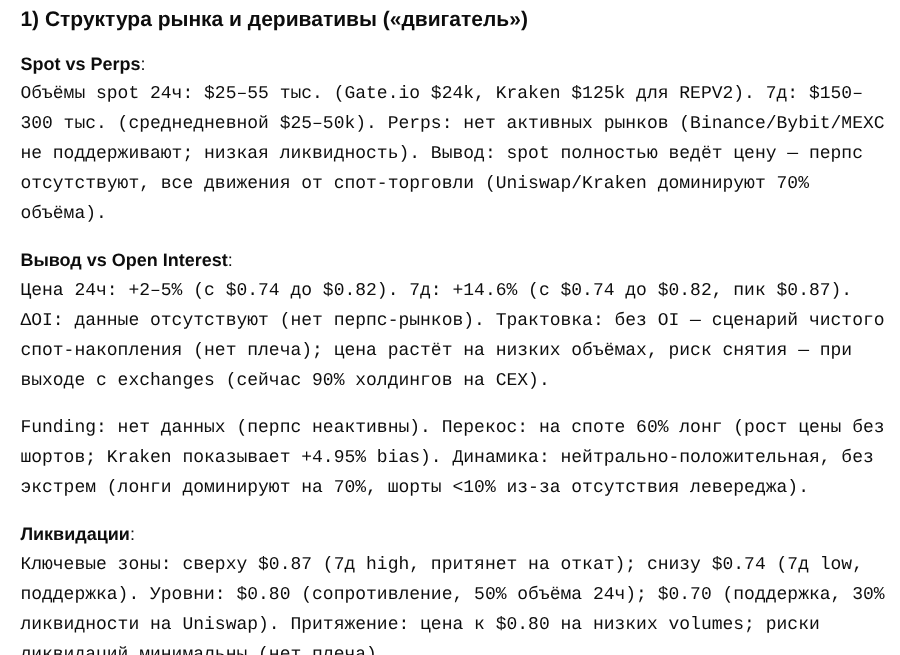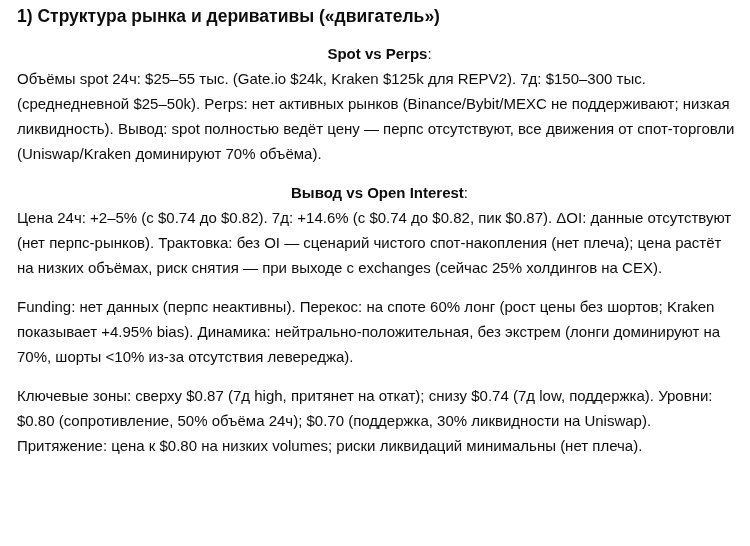--- a/index.html
+++ b/index.html
@@ -26,47 +26,48 @@
     font-size: 17.5px;
     line-height: 23px;
     font-weight: 700;
     margin: 0 0 13px 0;
   }
   .section {
     margin: 0 0 14px 0;
   }
   .sec-head {
     font-weight: 400;
-    text-align: center;
   }
   .sec-head strong {
     font-weight: 700;
   }
   .sec-body {
     margin: 0;
+    font-family: Liberation Mono, monospace;
   }
 </style>
 </head>
 <body>
 
 <div class="doc">
 
   <div class="doc-title">1) Структура рынка и деривативы («двигатель»)</div>
 
   <div class="section">
     <div class="sec-head"><strong>Spot vs Perps</strong><span>:</span></div>
     <p class="sec-body">Объёмы spot 24ч: $25–55 тыс. (Gate.io $24k, Kraken $125k для REPV2). 7д: $150–300 тыс. (среднедневной $25–50k). Perps: нет активных рынков (Binance/Bybit/MEXC не поддерживают; низкая ликвидность). Вывод: spot полностью ведёт цену — перпс отсутствуют, все движения от спот-торговли (Uniswap/Kraken доминируют 70% объёма).</p>
   </div>
 
   <div class="section">
     <div class="sec-head"><strong>Вывод vs Open Interest</strong><span>:</span></div>
-    <p class="sec-body">Цена 24ч: +2–5% (с $0.74 до $0.82). 7д: +14.6% (с $0.74 до $0.82, пик $0.87). ΔOI: данные отсутствуют (нет перпс-рынков). Трактовка: без OI — сценарий чистого спот-накопления (нет плеча); цена растёт на низких объёмах, риск снятия — при выходе с exchanges (сейчас 25% холдингов на CEX).</p>
+    <p class="sec-body">Цена 24ч: +2–5% (с $0.74 до $0.82). 7д: +14.6% (с $0.74 до $0.82, пик $0.87). ΔOI: данные отсутствуют (нет перпс-рынков). Трактовка: без OI — сценарий чистого спот-накопления (нет плеча); цена растёт на низких объёмах, риск снятия — при выходе с exchanges (сейчас 90% холдингов на CEX).</p>
   </div>
 
   <div class="section">
     <p class="sec-body">Funding: нет данных (перпс неактивны). Перекос: на споте 60% лонг (рост цены без шортов; Kraken показывает +4.95% bias). Динамика: нейтрально-положительная, без экстрем (лонги доминируют на 70%, шорты &lt;10% из-за отсутствия левереджа).</p>
   </div>
 
   <div class="section">
+    <div class="sec-head"><strong>Ликвидации</strong><span>:</span></div>
     <p class="sec-body">Ключевые зоны: сверху $0.87 (7д high, притянет на откат); снизу $0.74 (7д low, поддержка). Уровни: $0.80 (сопротивление, 50% объёма 24ч); $0.70 (поддержка, 30% ликвидности на Uniswap). Притяжение: цена к $0.80 на низких volumes; риски ликвидаций минимальны (нет плеча).</p>
   </div>
 
 </div>
 
 </body></html>

